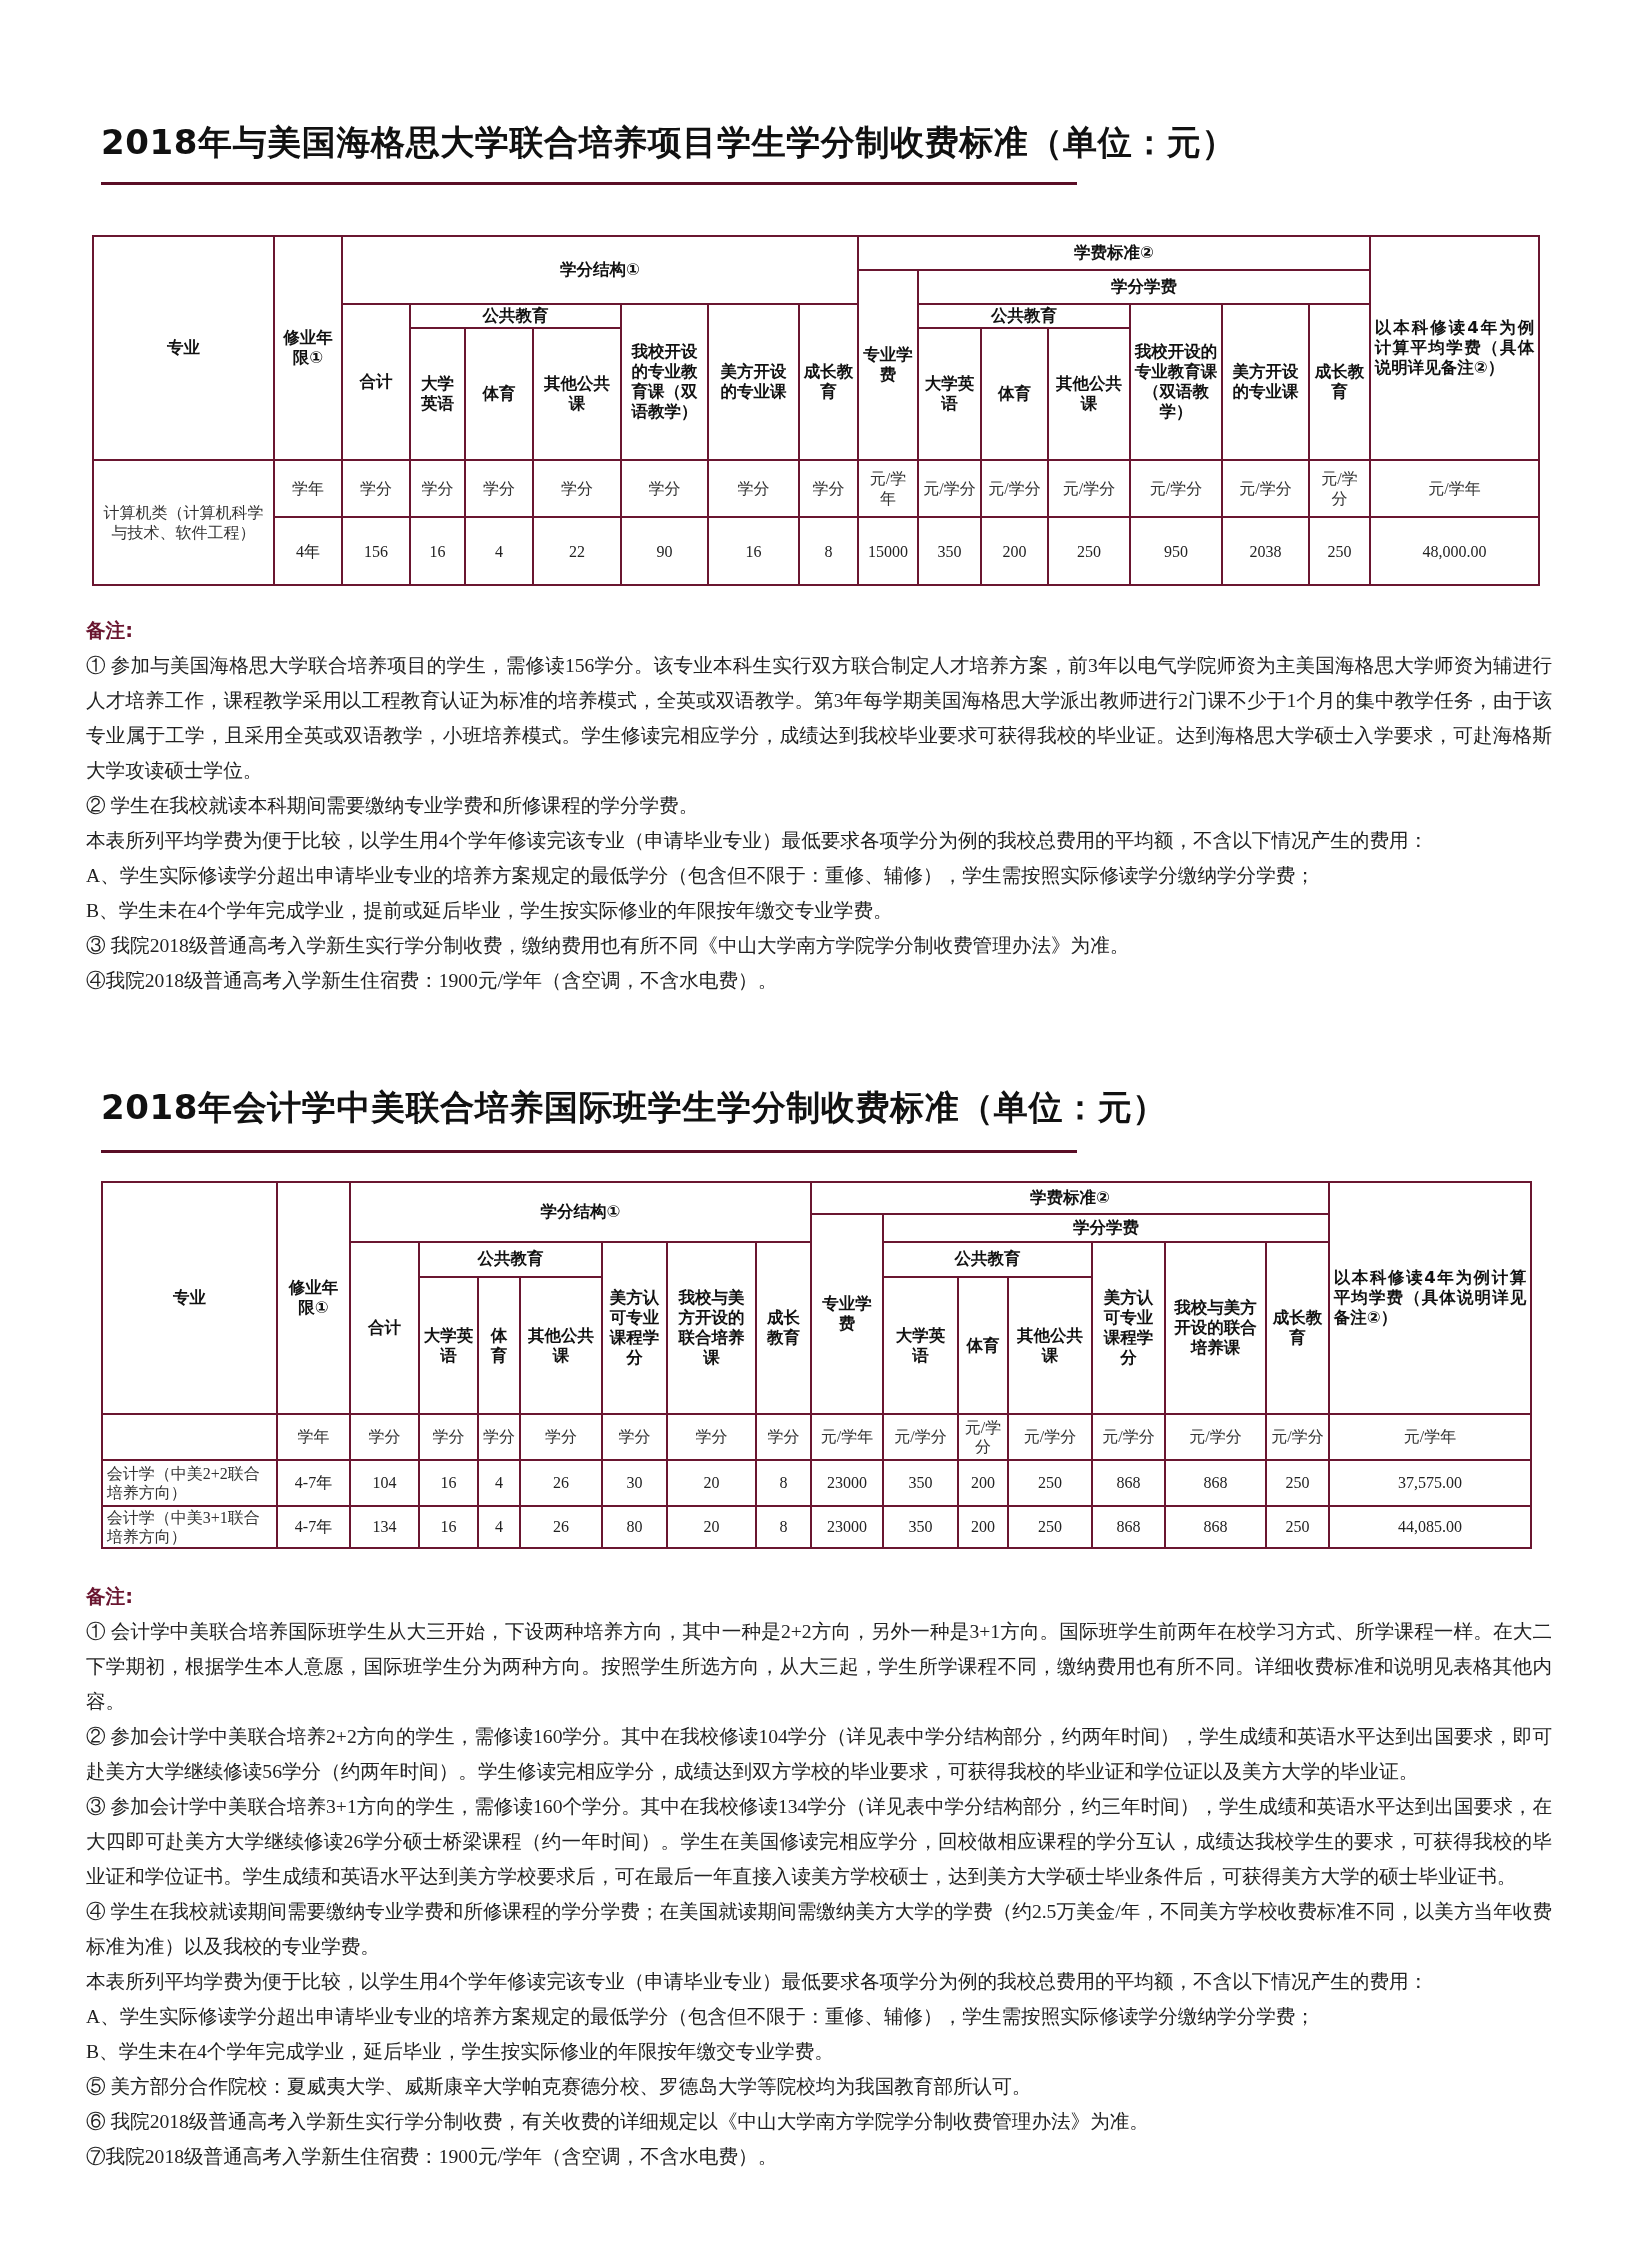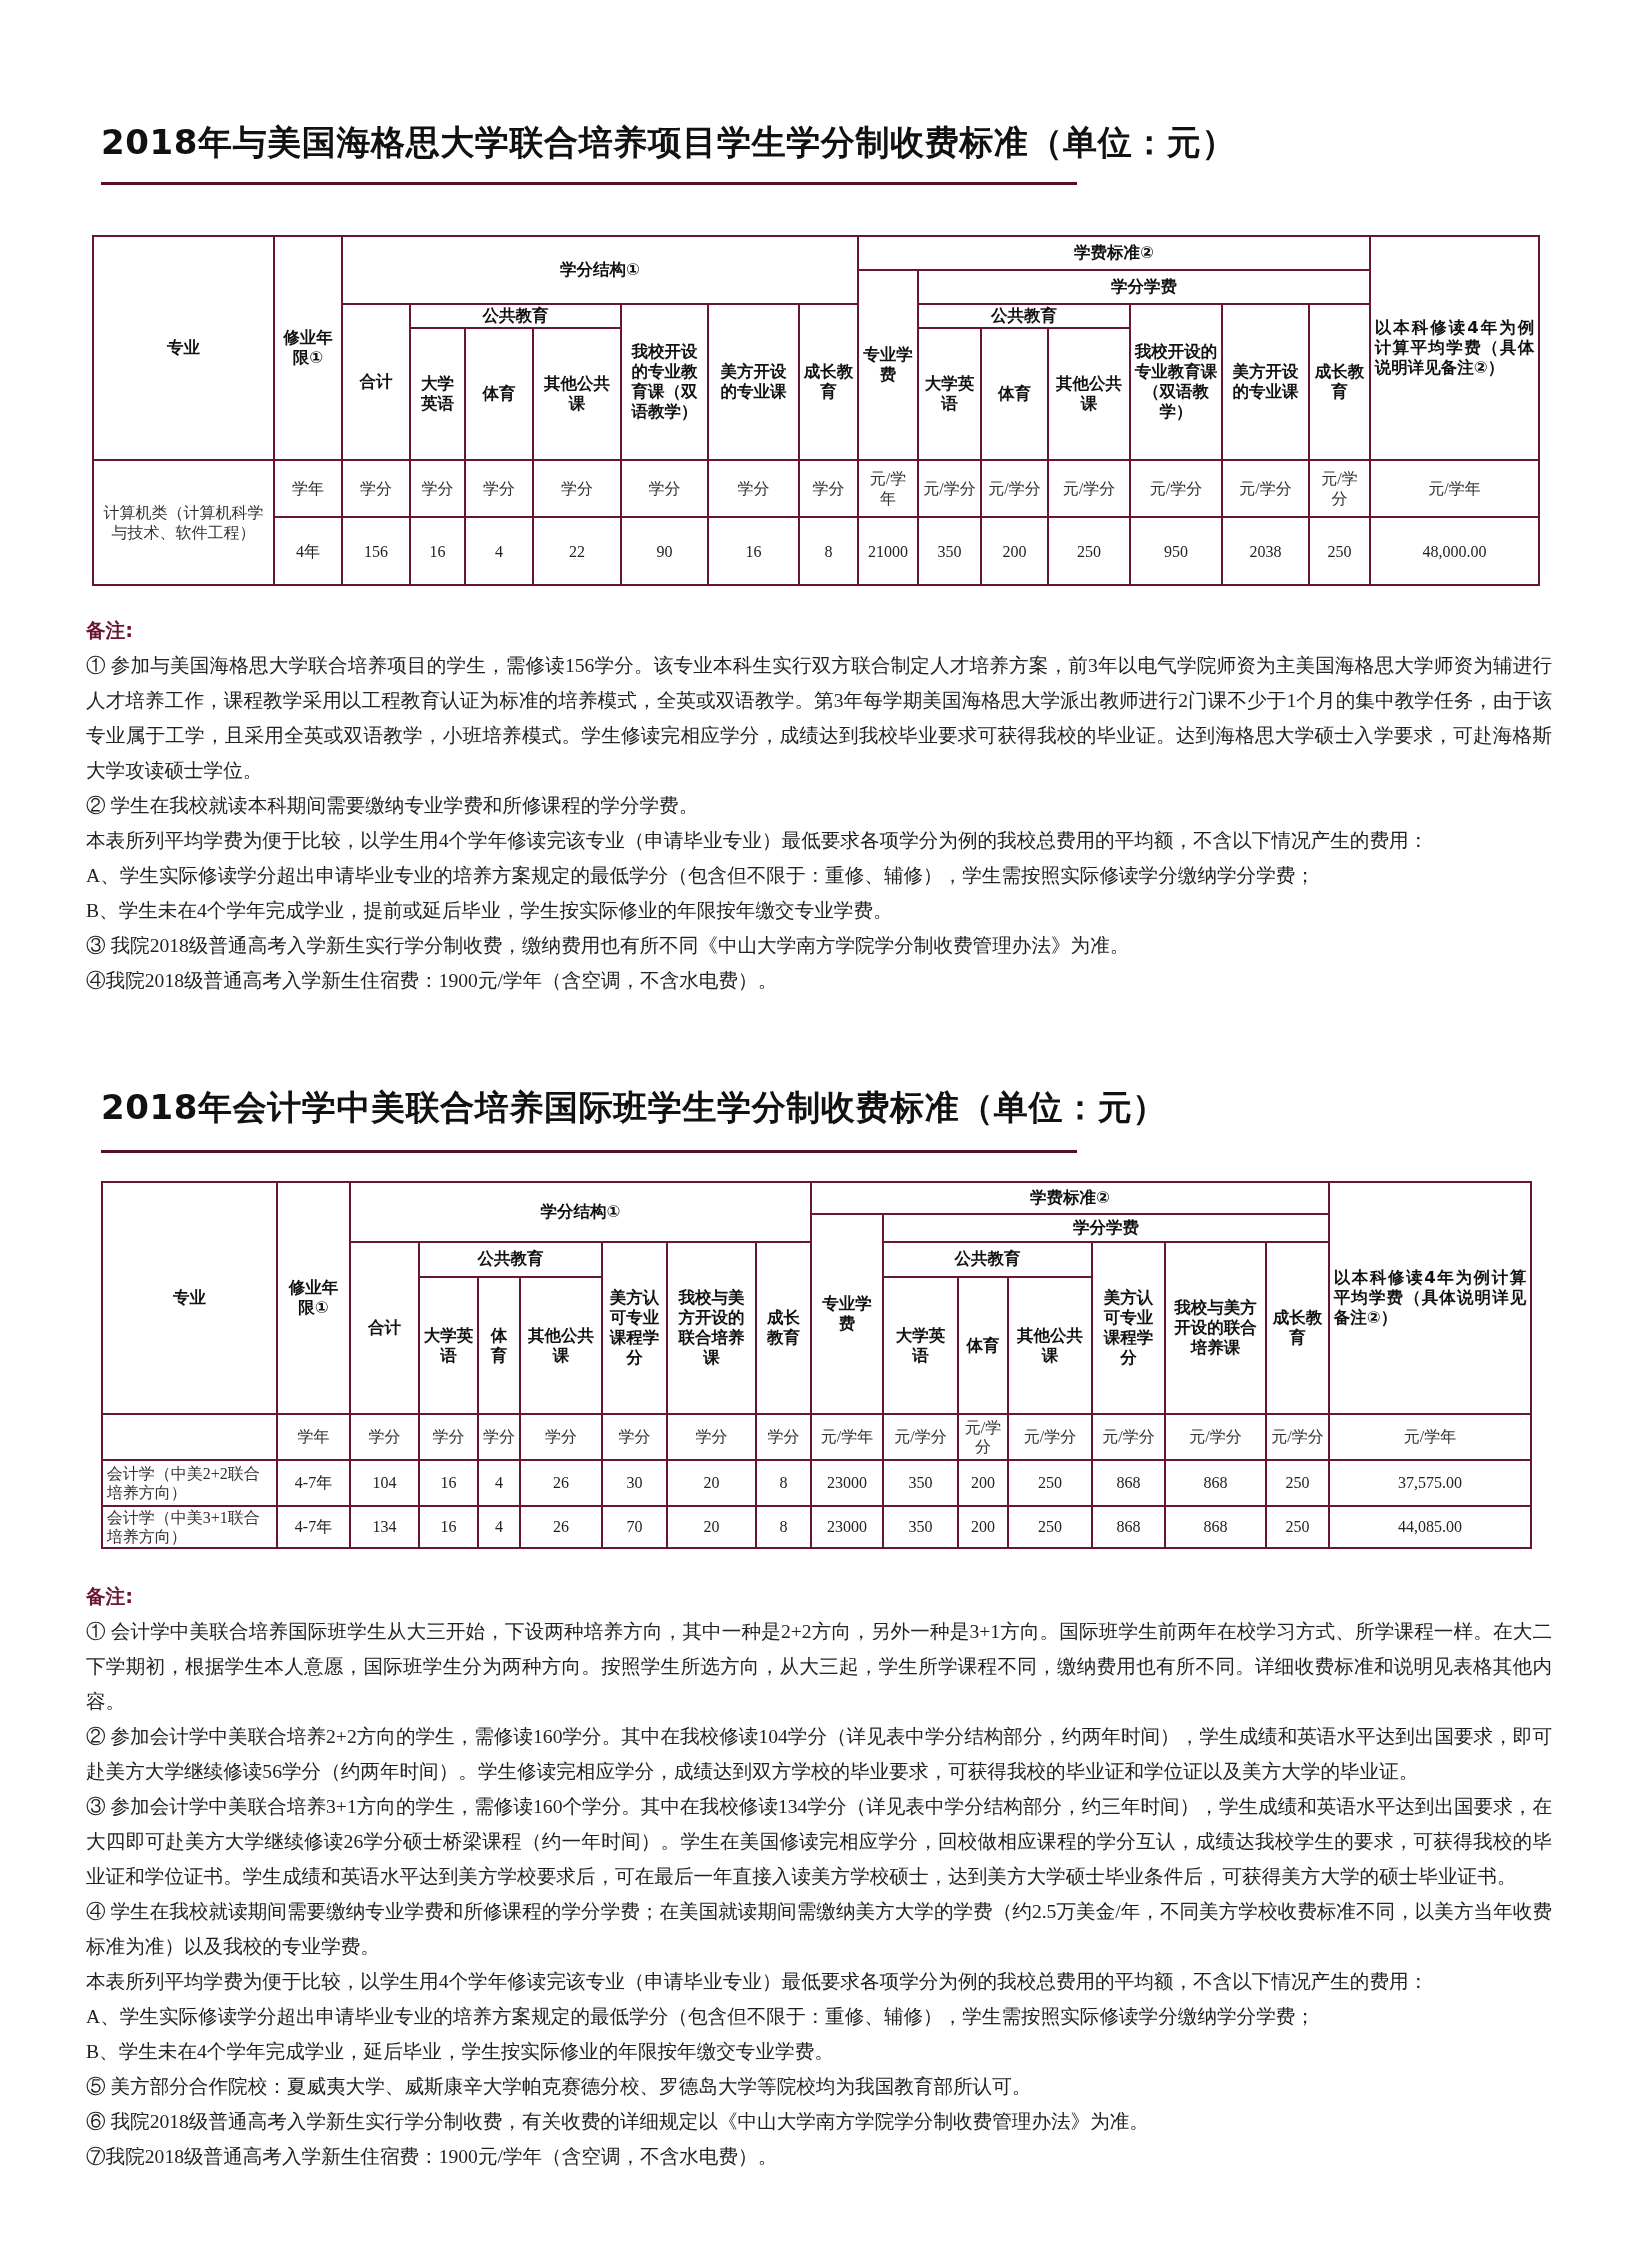--- a/index.html
+++ b/index.html
@@ -100,21 +100,21 @@
   </tr>
   <tr style="height:68px;">
     <td class="v">4年</td>
     <td class="v">156</td>
     <td class="v">16</td>
     <td class="v">4</td>
     <td class="v">22</td>
     <td class="v">90</td>
     <td class="v">16</td>
     <td class="v">8</td>
-    <td class="v">21000</td>
+    <td class="v">15000</td>
     <td class="v">350</td>
     <td class="v">200</td>
     <td class="v">250</td>
     <td class="v">950</td>
     <td class="v">2038</td>
     <td class="v">250</td>
     <td class="v">48,000.00</td>
   </tr>
 </tbody>
   </table>
@@ -222,21 +222,21 @@
     <td class="v">250</td>
     <td class="v">37,575.00</td>
   </tr>
   <tr style="height:30px;">
     <td class="m left">会计学（中美3+1联合培养方向）</td>
     <td class="v">4-7年</td>
     <td class="v">134</td>
     <td class="v">16</td>
     <td class="v">4</td>
     <td class="v">26</td>
-    <td class="v">70</td>
+    <td class="v">80</td>
     <td class="v">20</td>
     <td class="v">8</td>
     <td class="v">23000</td>
     <td class="v">350</td>
     <td class="v">200</td>
     <td class="v">250</td>
     <td class="v">868</td>
     <td class="v">868</td>
     <td class="v">250</td>
     <td class="v">44,085.00</td>

